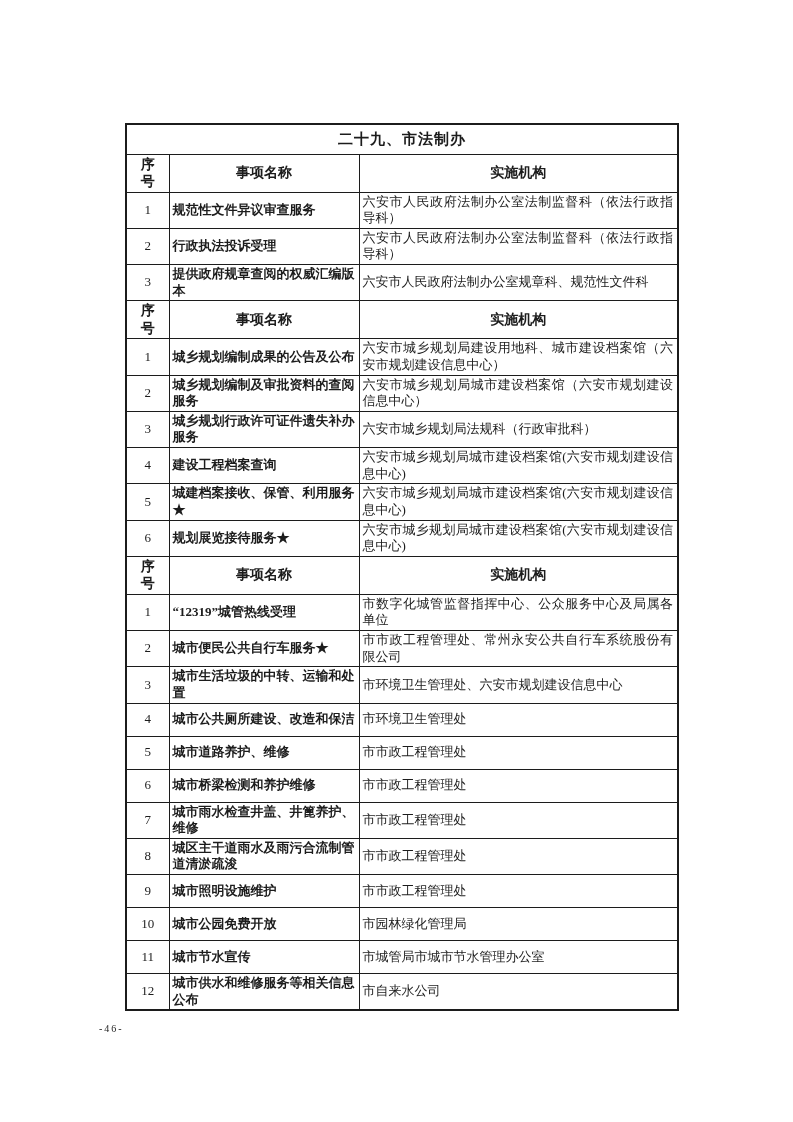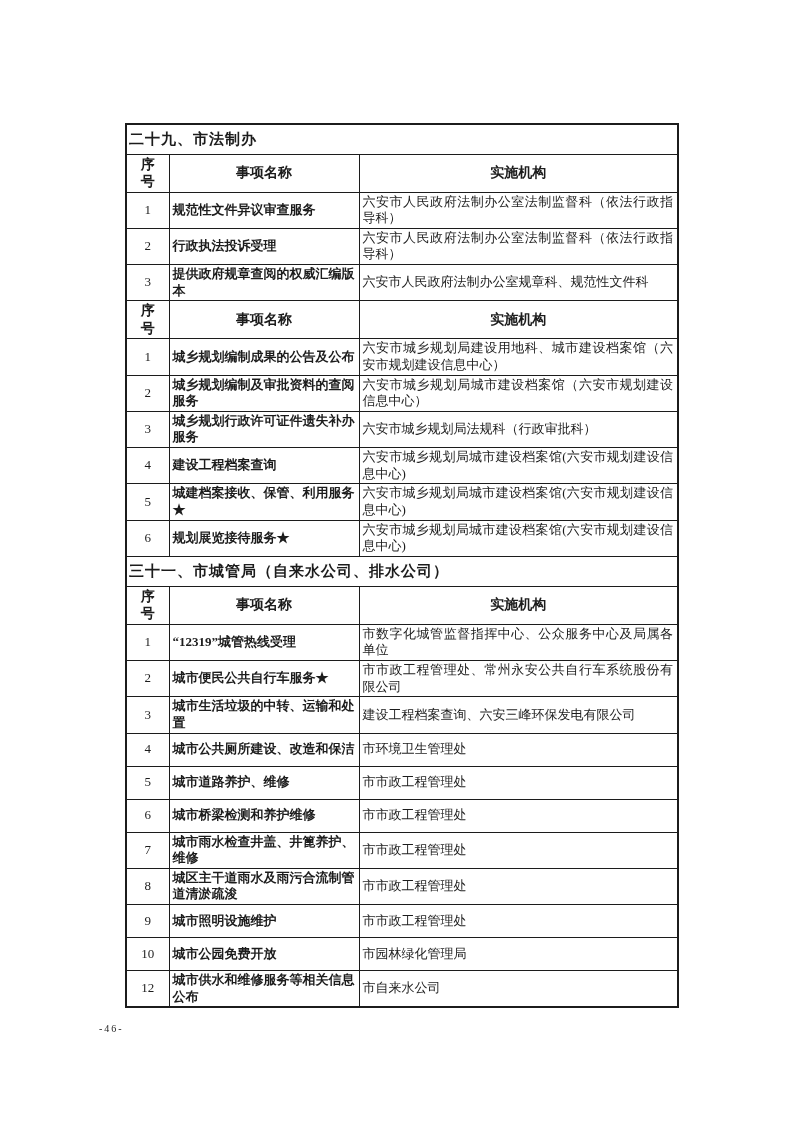--- a/index.html
+++ b/index.html
@@ -20,20 +20,21 @@
     table-layout: fixed;
     border: 2px solid #1c1c1c;
   }
   table.services td, table.services th {
     border: 1px solid #1c1c1c;
     overflow: hidden;
   }
 
   tr.section-title-row td {
     height: 30px;
+    text-align: center;
     vertical-align: middle;
     font-weight: bold;
     font-size: 15px;
     letter-spacing: 1px;
     padding: 2px;
   }
   tr.header-row th {
     height: 33px;
     text-align: center;
     vertical-align: middle;
@@ -129,42 +130,39 @@
         <tr class="data-row">
           <td class="c-seq">5</td>
           <td class="c-item">城建档案接收、保管、利用服务★</td>
           <td class="c-agency">六安市城乡规划局城市建设档案馆(六安市规划建设信息中心)</td>
         </tr>
         <tr class="data-row">
           <td class="c-seq">6</td>
           <td class="c-item">规划展览接待服务★</td>
           <td class="c-agency">六安市城乡规划局城市建设档案馆(六安市规划建设信息中心)</td>
         </tr>
-        <tr class="section-title-row">
-          <td colspan="3">三十一、市城管局（自来水公司、排水公司）</td>
-        </tr>
         <tr class="header-row">
           <th><span class="vert">序号</span></th>
           <th><span>事项名称</span></th>
           <th><span>实施机构</span></th>
         </tr>
         <tr class="data-row">
           <td class="c-seq">1</td>
           <td class="c-item">“12319”城管热线受理</td>
           <td class="c-agency">市数字化城管监督指挥中心、公众服务中心及局属各单位</td>
         </tr>
         <tr class="data-row">
           <td class="c-seq">2</td>
           <td class="c-item">城市便民公共自行车服务★</td>
           <td class="c-agency">市市政工程管理处、常州永安公共自行车系统股份有限公司</td>
         </tr>
         <tr class="data-row">
           <td class="c-seq">3</td>
           <td class="c-item">城市生活垃圾的中转、运输和处置</td>
-          <td class="c-agency">建设工程档案查询、六安三峰环保发电有限公司</td>
+          <td class="c-agency">市环境卫生管理处、六安市规划建设信息中心</td>
         </tr>
         <tr class="data-row">
           <td class="c-seq">4</td>
           <td class="c-item">城市公共厕所建设、改造和保洁</td>
           <td class="c-agency">市环境卫生管理处</td>
         </tr>
         <tr class="data-row">
           <td class="c-seq">5</td>
           <td class="c-item">城市道路养护、维修</td>
           <td class="c-agency">市市政工程管理处</td>
@@ -188,20 +186,25 @@
           <td class="c-seq">9</td>
           <td class="c-item">城市照明设施维护</td>
           <td class="c-agency">市市政工程管理处</td>
         </tr>
         <tr class="data-row">
           <td class="c-seq">10</td>
           <td class="c-item">城市公园免费开放</td>
           <td class="c-agency">市园林绿化管理局</td>
         </tr>
         <tr class="data-row">
+          <td class="c-seq">11</td>
+          <td class="c-item">城市节水宣传</td>
+          <td class="c-agency">市城管局市城市节水管理办公室</td>
+        </tr>
+        <tr class="data-row">
           <td class="c-seq">12</td>
           <td class="c-item">城市供水和维修服务等相关信息公布</td>
           <td class="c-agency">市自来水公司</td>
         </tr>
       </tbody>
   </table>
 
   <div class="page-number">-46-</div>
 </div>
 

